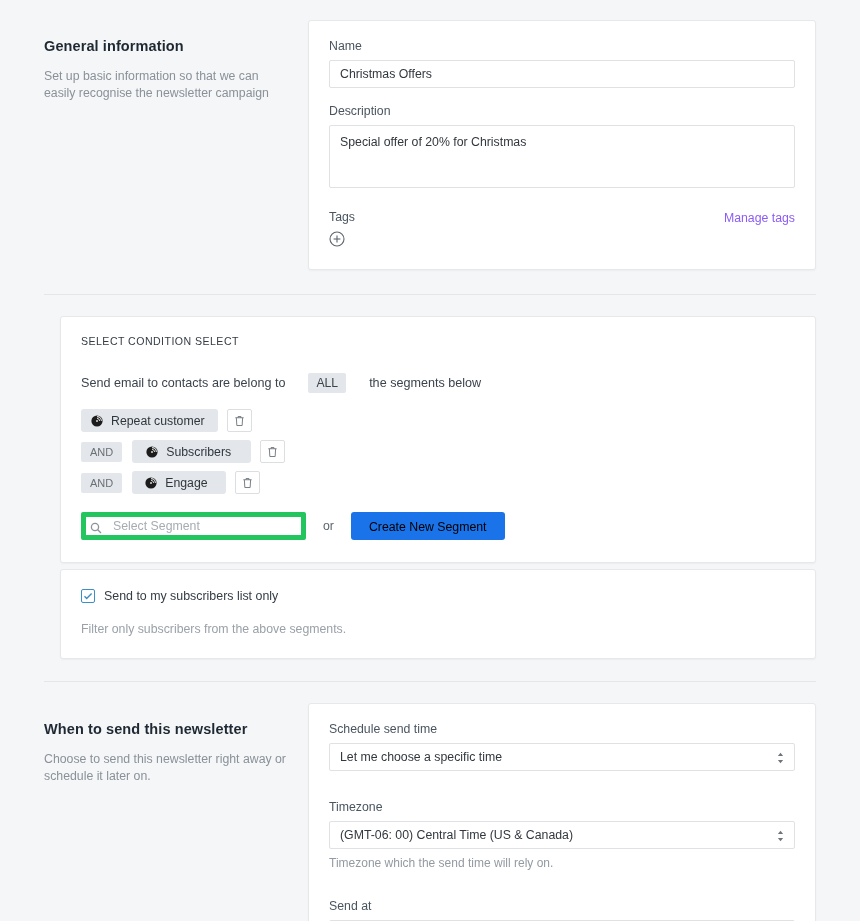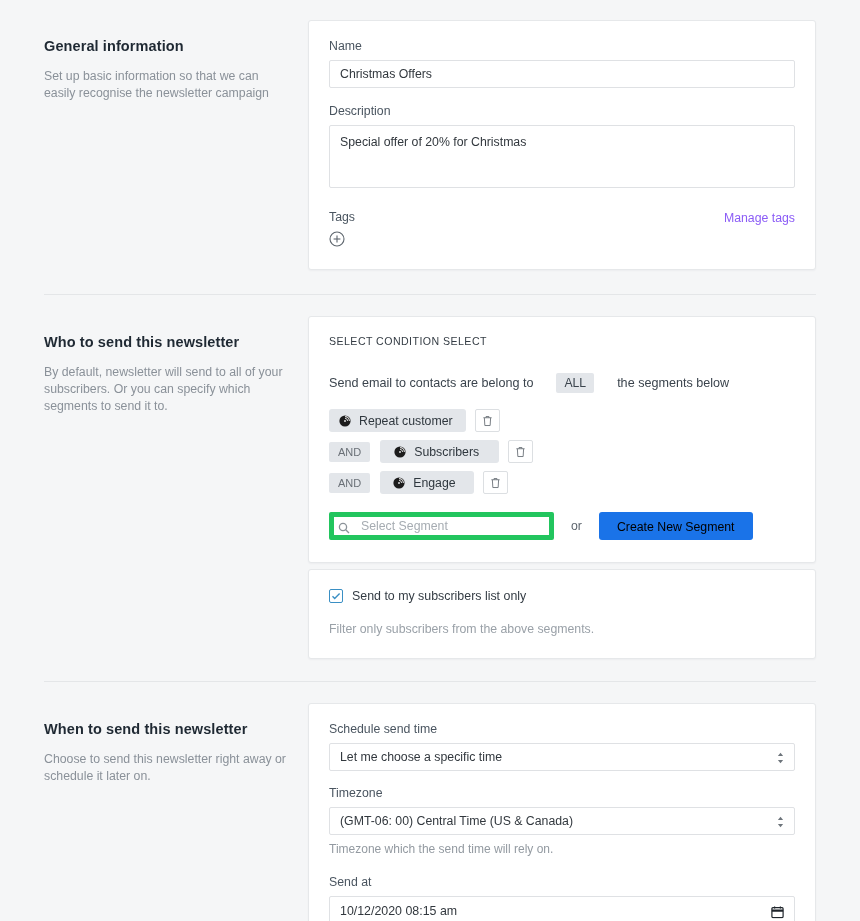--- a/index.html
+++ b/index.html
@@ -270,21 +270,21 @@
   .checkbox svg { width: 10px; height: 10px; color: #3a8fc4; display: block; }
   .check-label { font-size: 12.4px; color: #343c44; }
   .subs-helper {
     font-size: 12.3px;
     color: #9aa1a8;
     margin-top: 19px;
   }
 
   
   .card-when { padding: 18px 20px 24px 20px; }
-  .row-block { margin-bottom: 15px; }
+  .row-block { margin-bottom: 29px; }
   .row-block:last-child { margin-bottom: 0; }
   .select-wrap { position: relative; }
   .select-input {
     width: 100%;
     height: 28px;
     border: 1px solid #dfe1e4;
     border-radius: 2px;
     background: #fff;
     font-family: "Liberation Sans", sans-serif;
     font-size: 12.3px;
@@ -361,24 +361,20 @@
           <a class="manage-tags" href="#">Manage tags</a>
         </div>
 
       </div>
     </div>
   </div>
 
   <div class="divider" style="margin-top:24px;"></div>
 
   <div class="section" style="padding-top:21px;">
-    <div class="sec-left">
-      <h2 class="sec-title">Who to send this newsletter</h2>
-      <p class="sec-desc">By default, newsletter will send to all of your subscribers. Or you can specify which segments to send it to.</p>
-    </div>
     <div class="sec-right">
 
       <div class="card card-segment">
         <div class="cond-heading">SELECT CONDITION SELECT</div>
 
         <div class="send-line">
           <span>Send email to contacts are belong to</span>
           <span class="all-badge">ALL</span>
           <span>the segments below</span>
         </div>

